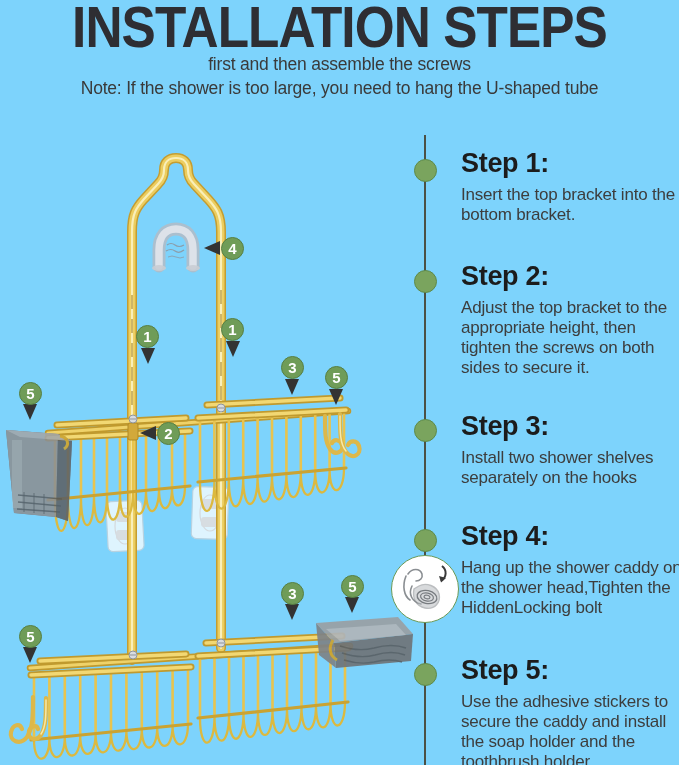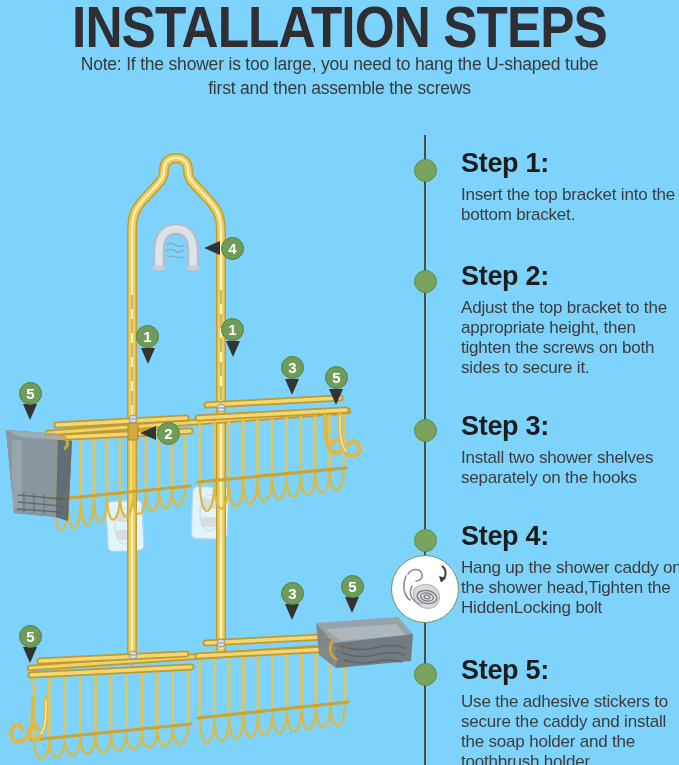--- a/index.html
+++ b/index.html
@@ -45,22 +45,22 @@
   .arrow{stroke:#333;stroke-width:2;fill:none;}
   .sketch{stroke:#8a8e92;stroke-width:1.6;fill:none;stroke-linecap:round;}
 </style>
 </head>
 <body>
 
 <div id="canvas">
 
   <div class="title">INSTALLATION STEPS</div>
   <div class="note">
+    <span>first and then assemble the screws</span>
     <span>Note: If the shower is too large, you need to hang the U-shaped tube</span>
-    <span>first and then assemble the screws</span>
   </div>
 
   <div class="tl-line"></div>
   <div class="tl-dot" style="left:414px;top:159px;"></div>
   <div class="tl-dot" style="left:414px;top:270px;"></div>
   <div class="tl-dot" style="left:414px;top:419px;"></div>
   <div class="tl-dot" style="left:414px;top:529px;"></div>
   <div class="tl-dot" style="left:414px;top:663px;"></div>
 
   <div class="tl-illus">

